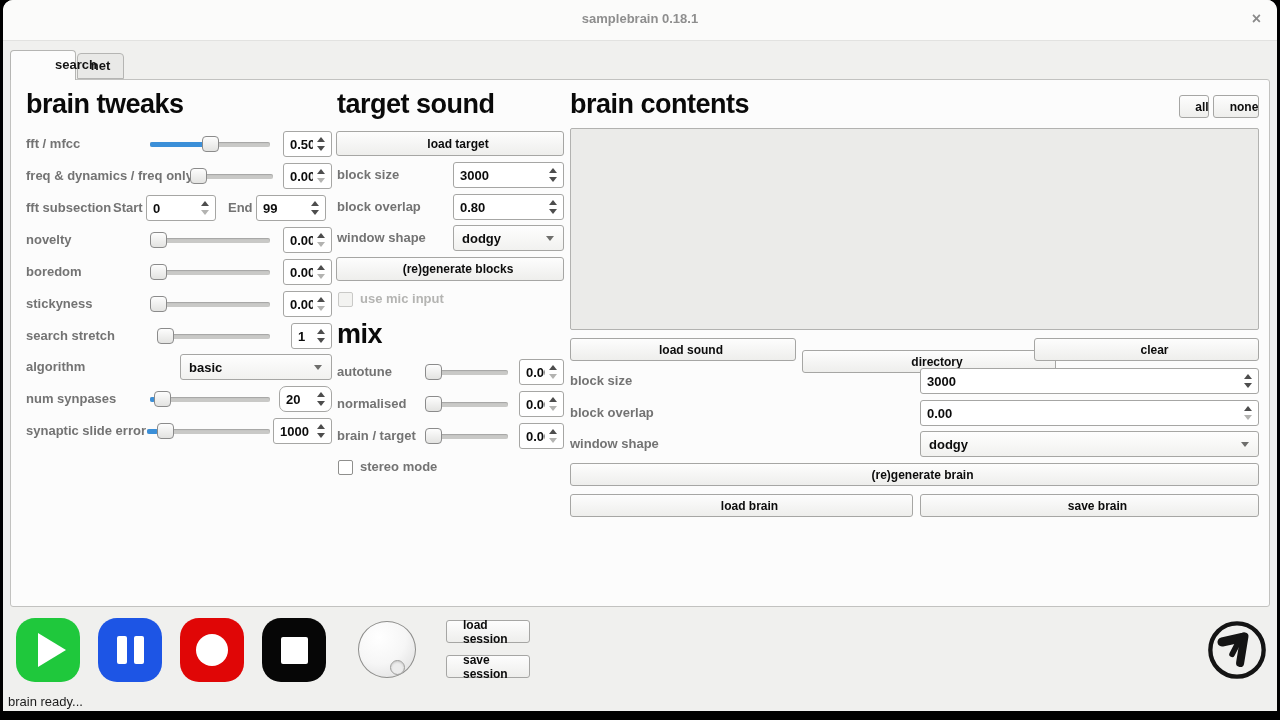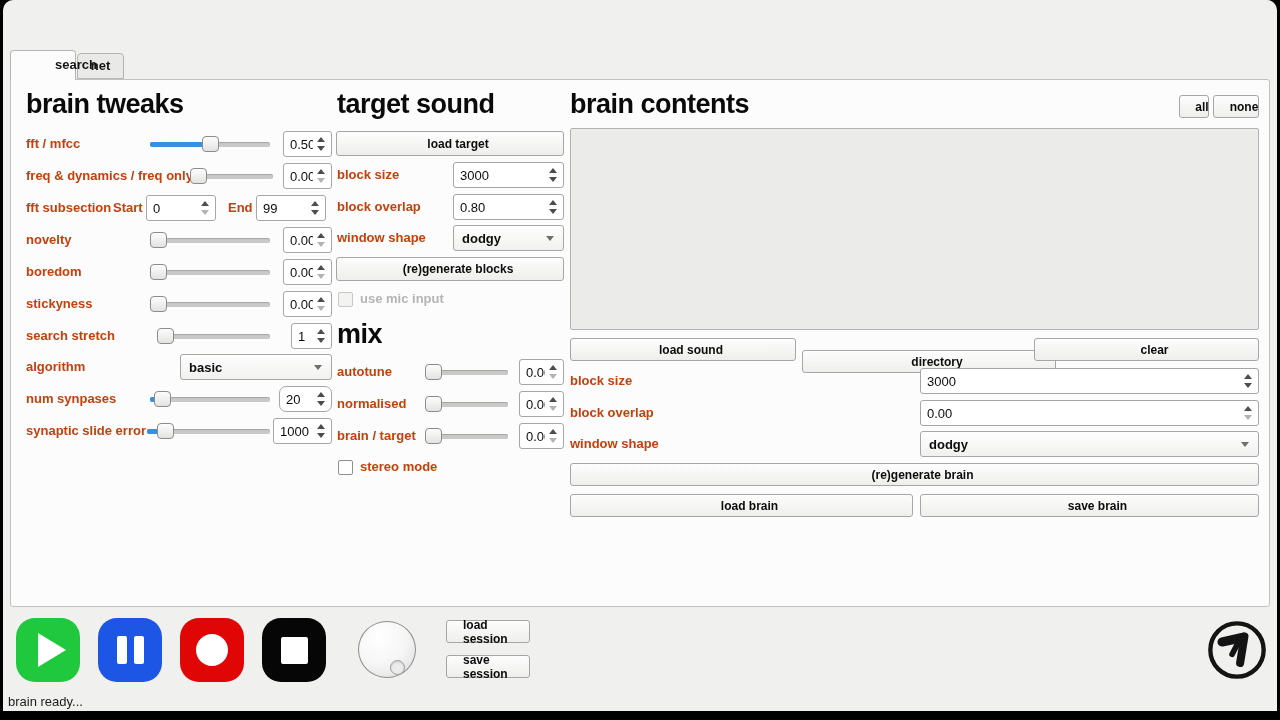--- a/index.html
+++ b/index.html
@@ -16,34 +16,34 @@
   .tab{position:absolute;box-sizing:border-box;font-size:13px;font-weight:bold;color:#141414;
     text-align:center;border:1px solid #b5b5b3;border-radius:4px 4px 0 0;}
   .tab.active{left:7px;top:50px;width:66px;height:30px;line-height:28px;background:#fcfcfc;
     border-bottom:none;z-index:3;padding-left:44px;}
   .tab.inactive{left:74px;top:53px;width:47px;height:26px;line-height:24px;background:#e9e9e7;z-index:1;}
   .pane{position:absolute;left:7px;top:79px;width:1260px;height:528px;background:#fcfcfc;
     border:1px solid #c2c2c0;border-radius:0 3px 3px 3px;box-sizing:border-box;z-index:2;}
   
   .h1{position:absolute;font-size:27px;line-height:32px;font-weight:bold;color:#0a0a0a;
     letter-spacing:-0.5px;z-index:4;}
-  .lbl{position:absolute;height:26px;line-height:26px;font-size:13px;font-weight:bold;color:#c2410c;z-index:4;}
+  .lbl{position:absolute;height:26px;line-height:26px;font-size:13px;font-weight:bold;color:#737373;z-index:4;}
   .lbl.dis{color:#b4b4b2;}
   
   .slider{position:absolute;height:26px;z-index:4;}
   .track{position:absolute;left:0;right:0;top:11px;height:5px;background:#c9c9c7;
     border-radius:2px;box-shadow:inset 0 1px 1px rgba(0,0,0,.18);}
   .fill{position:absolute;left:0;top:0;height:100%;width:0;background:#3b8fd8;border-radius:2px;}
   .handle{position:absolute;top:5px;left:0;width:17px;height:16px;
     background:linear-gradient(#fdfdfd,#e3e3e1);border:1px solid #8b8b8b;border-radius:4px;
     box-sizing:border-box;}
   
   .spin{position:absolute;height:26px;background:#fff;border:1px solid #a6a6a4;border-radius:3px;
     box-sizing:border-box;display:flex;align-items:center;z-index:4;}
-  .spinval{flex:1;padding-left:6px;font-size:13px;font-weight:normal;color:#0c0c0c;white-space:nowrap;overflow:hidden;}
+  .spinval{flex:1;padding-left:6px;font-size:13px;font-weight:bold;color:#0c0c0c;white-space:nowrap;overflow:hidden;}
   .arrows{width:15px;display:flex;flex-direction:column;align-items:center;gap:4px;padding-right:3px;}
   .up{width:0;height:0;border-left:4px solid transparent;border-right:4px solid transparent;
     border-bottom:5px solid #4d4d4d;}
   .dn{width:0;height:0;border-left:4px solid transparent;border-right:4px solid transparent;
     border-top:5px solid #4d4d4d;}
   .dn.dim{border-top-color:#b3b3b1;}
   
   .combo{position:absolute;height:26px;background:linear-gradient(#fefefe,#f1f1ef);
     border:1px solid #a6a6a4;border-radius:3px;box-sizing:border-box;display:flex;align-items:center;z-index:4;}
   .comboval{flex:1;padding-left:8px;font-size:13px;font-weight:bold;color:#0c0c0c;}
@@ -76,20 +76,24 @@
     background:#ececec;border:1px solid #9a9a98;box-sizing:border-box;
     box-shadow:inset 0 1px 2px rgba(0,0,0,.15);}
   .logo{position:absolute;left:1203px;top:619px;width:62px;height:62px;}
   .statusbar{position:absolute;left:5px;top:694px;font-size:13px;color:#1c1c1c;}
 </style>
 </head>
 <body>
 
 <div class="window">
 
+  <div class="titlebar">
+    <span class="title">samplebrain 0.18.1</span>
+    <span class="close">×</span>
+  </div>
 
   <div class="tab active">search</div>
   <div class="tab inactive">net</div>
   <div class="pane"></div>
 
   <section>
     <div class="h1" style="left:23px;top:88px;">brain tweaks</div>
 
     <span class="lbl" style="left:23px;top:131px;">fft / mfcc</span>
     <div class="slider" style="left:147px;top:131px;width:120px;">

